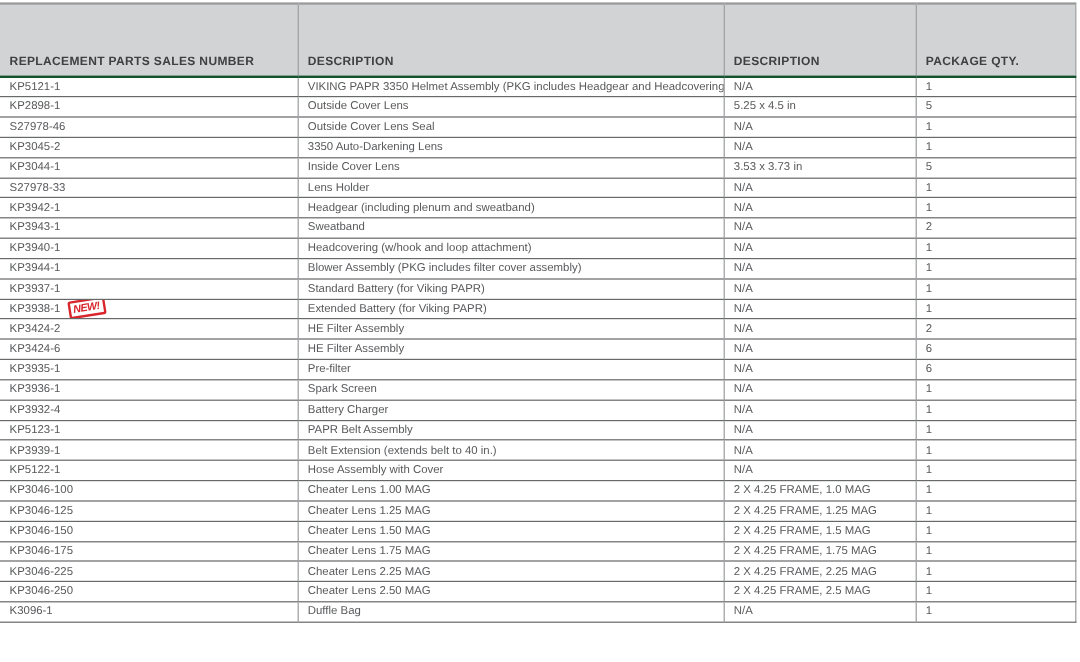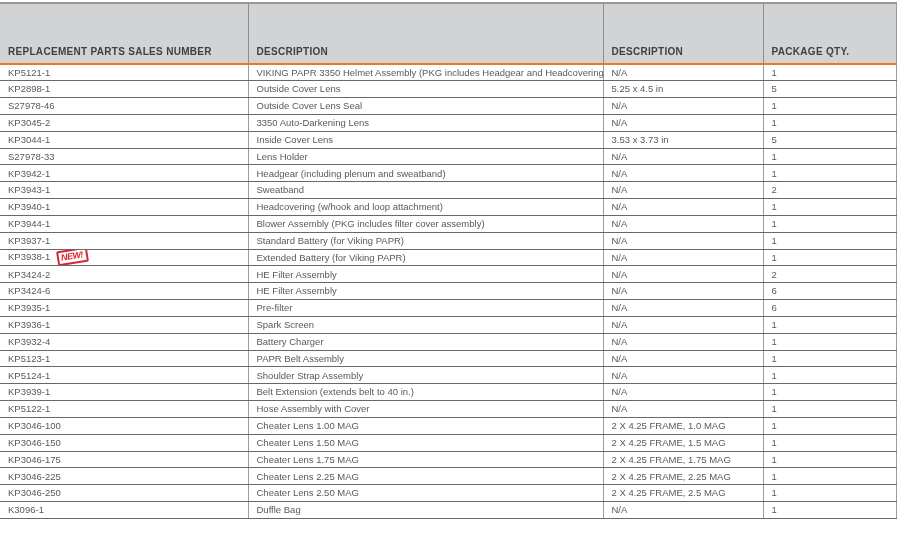--- a/index.html
+++ b/index.html
@@ -27,21 +27,21 @@
     height: 53px;
     background: #d2d3d4;
     vertical-align: bottom;
     text-align: left;
     padding: 0 2px 6px 8px;
     font-size: 10px;
     font-weight: bold;
     letter-spacing: 0.3px;
     color: #3f4042;
     border-top: 2px solid #98999b;
-    border-bottom: 2px solid #f97316;
+    border-bottom: 2px solid #14532d;
     border-left: 1px solid #8d8e90;
     white-space: nowrap;
     overflow: hidden;
   }
   table.parts thead th:first-child { border-left: none; }
   table.parts thead th:last-child { border-right: 1px solid #98999b; }
   table.parts tbody tr { height: 16.83px; }
   table.parts tbody td {
     font-size: 9.5px;
     color: #58595b;
@@ -196,41 +196,41 @@
           <td><span>N/A</span></td>
           <td><span>1</span></td>
         </tr>
         <tr>
           <td><span>KP5123-1</span></td>
           <td><span>PAPR Belt Assembly</span></td>
           <td><span>N/A</span></td>
           <td><span>1</span></td>
         </tr>
         <tr>
-          <td><span>KP5124-1</span></td>
-          <td><span>Shoulder Strap Assembly</span></td>
-          <td><span>N/A</span></td>
-          <td><span>1</span></td>
-        </tr>
-        <tr>
           <td><span>KP3939-1</span></td>
           <td><span>Belt Extension (extends belt to 40 in.)</span></td>
           <td><span>N/A</span></td>
           <td><span>1</span></td>
         </tr>
         <tr>
           <td><span>KP5122-1</span></td>
           <td><span>Hose Assembly with Cover</span></td>
           <td><span>N/A</span></td>
           <td><span>1</span></td>
         </tr>
         <tr>
           <td><span>KP3046-100</span></td>
           <td><span>Cheater Lens 1.00 MAG</span></td>
           <td><span>2 X 4.25 FRAME, 1.0 MAG</span></td>
+          <td><span>1</span></td>
+        </tr>
+        <tr>
+          <td><span>KP3046-125</span></td>
+          <td><span>Cheater Lens 1.25 MAG</span></td>
+          <td><span>2 X 4.25 FRAME, 1.25 MAG</span></td>
           <td><span>1</span></td>
         </tr>
         <tr>
           <td><span>KP3046-150</span></td>
           <td><span>Cheater Lens 1.50 MAG</span></td>
           <td><span>2 X 4.25 FRAME, 1.5 MAG</span></td>
           <td><span>1</span></td>
         </tr>
         <tr>
           <td><span>KP3046-175</span></td>

